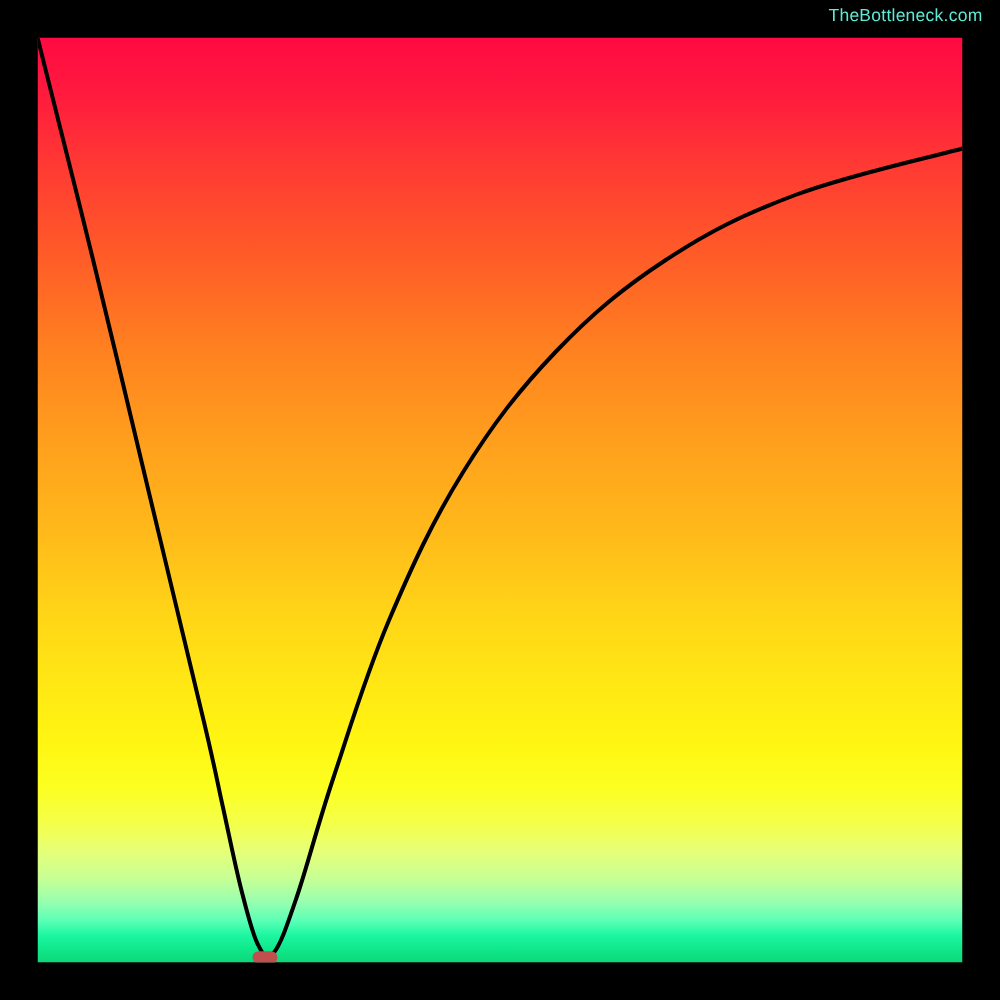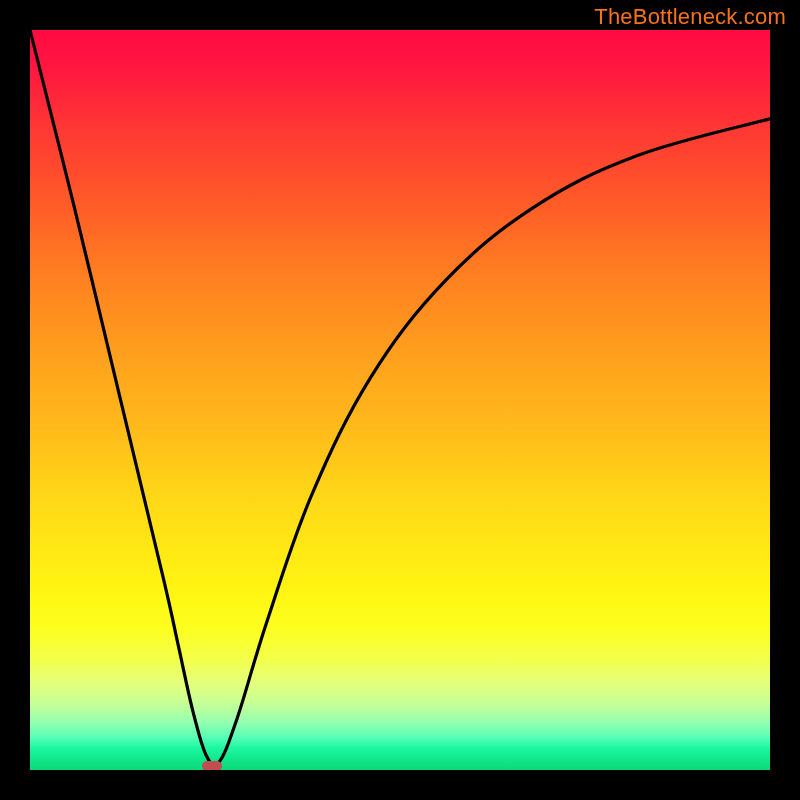--- a/index.html
+++ b/index.html
@@ -14,22 +14,22 @@
   .frame {
     position: relative;
     width: 800px;
     height: 800px;
     background: #000;
   }
   .watermark {
     position: absolute;
     top: 4px;
     right: 14px;
-    color: #f97316;
-    font-size: 22px;
+    color: #5eead4;
+    font-size: 14px;
     font-weight: 400;
     letter-spacing: 0.2px;
     z-index: 10;
   }
   .plot-area {
     position: absolute;
     left: 30px;
     top: 30px;
     width: 740px;
     height: 740px;

